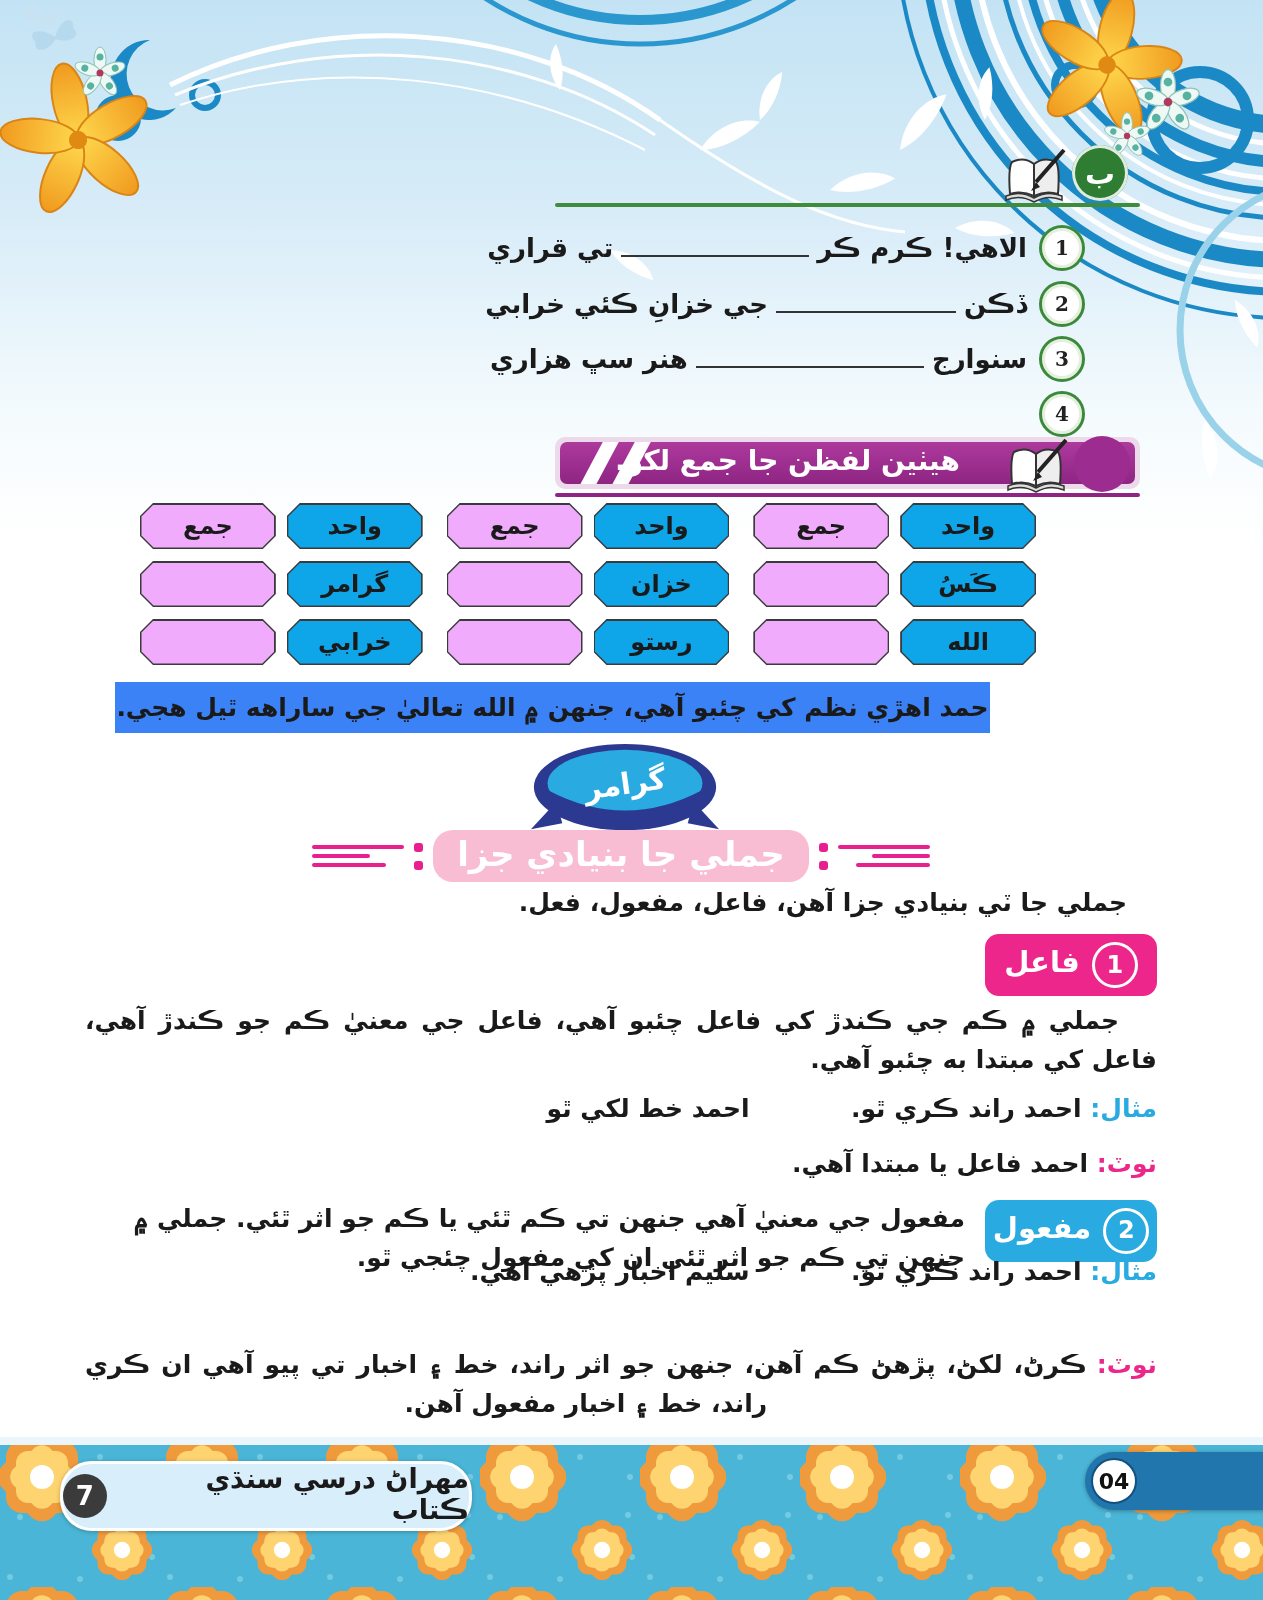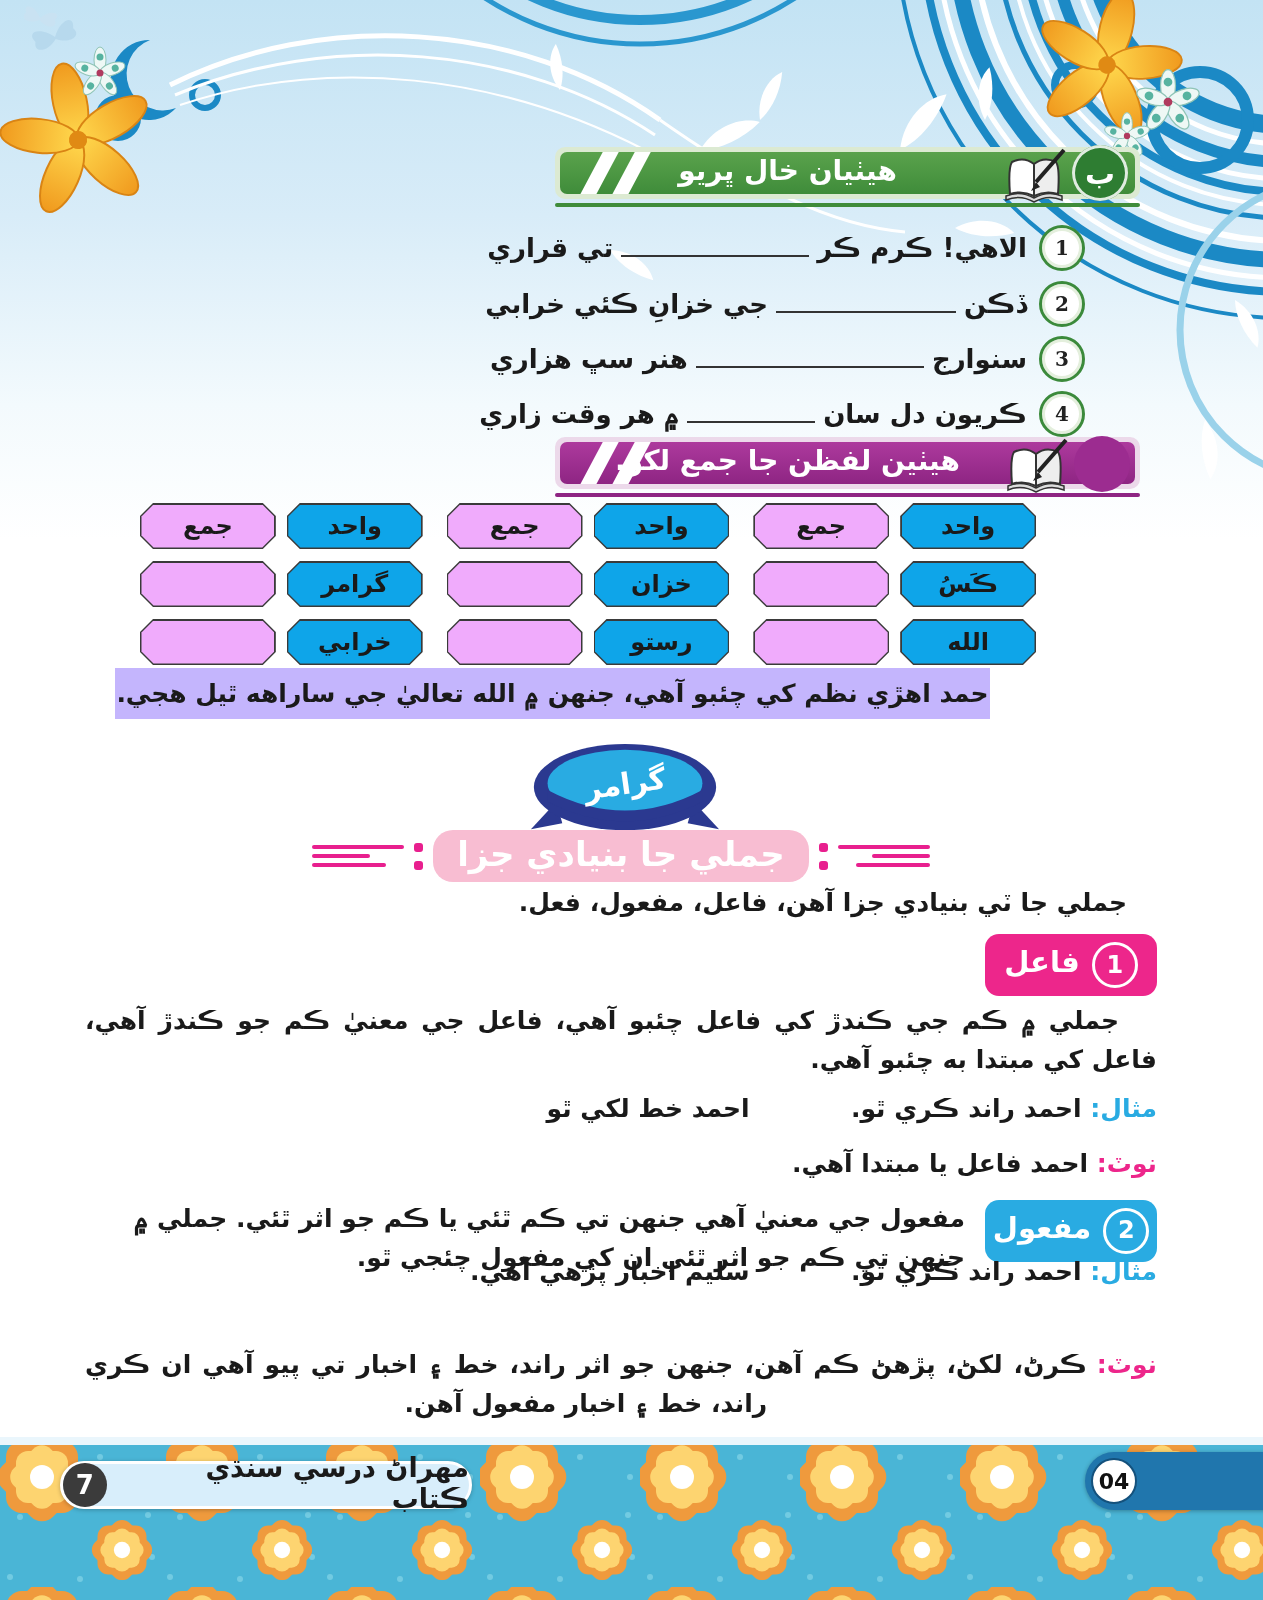--- a/index.html
+++ b/index.html
@@ -40,21 +40,21 @@
   .cell{position:relative;height:46px;}
   .cell .edge{position:absolute;inset:0;background:#3a3a3a;
       clip-path:polygon(13px 0,calc(100% - 13px) 0,100% 13px,100% calc(100% - 13px),calc(100% - 13px) 100%,13px 100%,0 calc(100% - 13px),0 13px);}
   .cell .in{position:absolute;inset:1.5px;display:flex;align-items:center;justify-content:center;
       font-size:24px;font-weight:700;
       clip-path:polygon(12px 0,calc(100% - 12px) 0,100% 12px,100% calc(100% - 12px),calc(100% - 12px) 100%,12px 100%,0 calc(100% - 12px),0 12px);}
   .cell.pink .in{background:#0ea5e9;border-radius:12px;}
   .cell.white .in{background:#f0abfc;}
 
   
-  .hamd{position:absolute;left:115px;top:668px;width:875px;height:51px;background:#c4b5fd;
+  .hamd{position:absolute;left:115px;top:682px;width:875px;height:51px;background:#3b82f6;
         display:flex;align-items:center;justify-content:center;font-size:25px;font-weight:700;}
 
   
   .ribbon{position:absolute;left:527px;top:742px;}
   .topic-row{position:absolute;left:378px;top:833px;width:486px;height:46px;display:flex;direction:rtl;
              align-items:center;justify-content:center;gap:10px;}
   .topic-pill{background:#f8bdd2;border-radius:20px;padding:4px 24px 8px;color:#fff;font-size:34px;
               font-weight:700;white-space:nowrap;}
   .dots{display:flex;flex-direction:column;gap:9px;}
   .dots i{width:9px;height:9px;border-radius:3px;background:#e81f8e;}
@@ -74,21 +74,21 @@
   .exrow{white-space:nowrap;}
   .exgap{display:inline-block;width:84px;}
   .sec2wrap{overflow:hidden;}
   .float-badge{position:relative;float:right;margin-left:20px;margin-bottom:8px;}
   .noterow{display:flex;direction:rtl;gap:10px;align-items:flex-start;}
   .noterow p{margin:0;flex:1;text-align:justify;text-align-last:center;}
 
   
   .footer{position:absolute;left:0;top:1437px;width:1263px;height:163px;}
   .f-strip{position:absolute;left:0;top:0;width:100%;height:8px;background:#eaf6fc;}
-  .f-pill-left{position:absolute;left:60px;top:24px;width:412px;height:48px;background:#d8eefb;
+  .f-pill-left{position:absolute;left:60px;top:24px;width:412px;height:70px;background:#d8eefb;
       border:3px solid #fff;border-radius:32px;box-sizing:border-box;display:flex;direction:rtl;
       align-items:center;justify-content:center;gap:14px;box-shadow:0 1px 4px rgba(0,0,0,.25);}
   .f-title{font-size:27px;font-weight:700;padding-bottom:4px;}
   .f-book-num{width:44px;height:44px;border-radius:50%;background:#3b3b3b;color:#fff;display:flex;
       align-items:center;justify-content:center;font-size:26px;font-weight:700;}
   .f-pill-right{position:absolute;left:1085px;top:15px;width:190px;height:58px;background:#2076ad;
       border-radius:29px 0 0 29px;box-shadow:0 1px 4px rgba(0,0,0,.3);}
   .f-page{position:absolute;left:6px;top:6px;width:46px;height:46px;border-radius:50%;background:#fff;
       border:2px solid #14517c;box-sizing:border-box;display:flex;align-items:center;justify-content:center;
       font-size:22px;font-weight:700;color:#111;}
@@ -186,27 +186,20 @@
     <path d="M0,0 C -12,-16 -26,-14 -20,-2 C -26,8 -12,12 0,2 C 12,12 26,8 20,-2 C 26,-14 12,-16 0,0" fill="#b7d9ed" transform="translate(55 37) rotate(-20)"></path>
     <path d="M0,0 C -9,-12 -20,-10 -15,-2 C -20,6 -9,9 0,2 C 9,9 20,6 15,-2 C 20,-10 9,-12 0,0" fill="#c9e2f2" transform="translate(40 18) rotate(15)"></path>
 
     <use href="#yflower" transform="translate(78 140) scale(1.3) rotate(-12)"></use>
     <use href="#yflower" transform="translate(1107 65) scale(1.25) rotate(14)"></use>
     <use href="#tf" transform="translate(100 73)"></use>
     <use href="#tf" transform="translate(1168 102) scale(1.25)"></use>
     <use href="#tf" transform="translate(1127 136) scale(.9)"></use>
   </svg>
 
-  <div class="banner green-outer" style="left:555px;top:147px;width:585px;">
-    <div class="banner-inner green-bg">
-      <span class="slash" style="left:30px"></span>
-      <span class="slash" style="left:62px"></span>
-      <span class="banner-title" style="margin-right:120px">هيٺيان خال ڀريو</span>
-    </div>
-  </div>
   <div class="underbar" style="left:555px;top:203px;width:585px;background:#3f8c3a;"></div>
   <svg class="book-svg" style="left:1000px;top:148px;" width="72" height="56" viewBox="0 0 72 56">
     <path d="M6 48 Q20 42 34 50 Q48 42 62 48 L62 52 Q48 46 34 54 Q20 46 6 52 Z" fill="#ddd" stroke="#333" stroke-width="1.5"></path>
     <path d="M10 46 Q8 20 12 14 Q24 8 34 16 L34 48 Q22 42 10 46 Z" fill="#fff" stroke="#333" stroke-width="2"></path>
     <path d="M58 46 Q60 20 56 14 Q44 8 34 16 L34 48 Q46 42 58 46 Z" fill="#eee" stroke="#333" stroke-width="2"></path>
     <line x1="64" y1="2" x2="36" y2="34" stroke="#222" stroke-width="4"></line>
     <path d="M36 34 l-5 9 l9 -4 z" fill="#222"></path>
   </svg>
   <div class="banner-circle" style="left:1072px;top:145px;background:#2e7d32;">
     <span>ب</span>
@@ -219,21 +212,20 @@
   <div class="fb-item" style="top:280px">
     <span class="fb-num">2</span>
     <span class="fb-text"><span>ڏڪن</span><span class="blank" style="width:180px"></span><span>جي خزانِ ڪئي خرابي</span></span>
   </div>
   <div class="fb-item" style="top:335px">
     <span class="fb-num">3</span>
     <span class="fb-text"><span>سنوارج</span><span class="blank" style="width:228px"></span><span>هنر سڀ هزاري</span></span>
   </div>
   <div class="fb-item" style="top:390px">
     <span class="fb-num">4</span>
-    <span class="fb-text"><span>ڪريون دل سان</span><span class="blank" style="width:128px"></span><span>۾ هر وقت زاري</span></span>
   </div>
 
   <div class="banner purple-outer" style="left:555px;top:437px;width:585px;">
     <div class="banner-inner purple-bg">
       <span class="slash" style="left:30px"></span>
       <span class="slash" style="left:62px"></span>
       <span class="banner-title" style="margin-right:120px">هيٺين لفظن جا جمع لکو.</span>
     </div>
   </div>
   <div class="underbar" style="left:555px;top:493px;width:585px;background:#8e2583;"></div>

